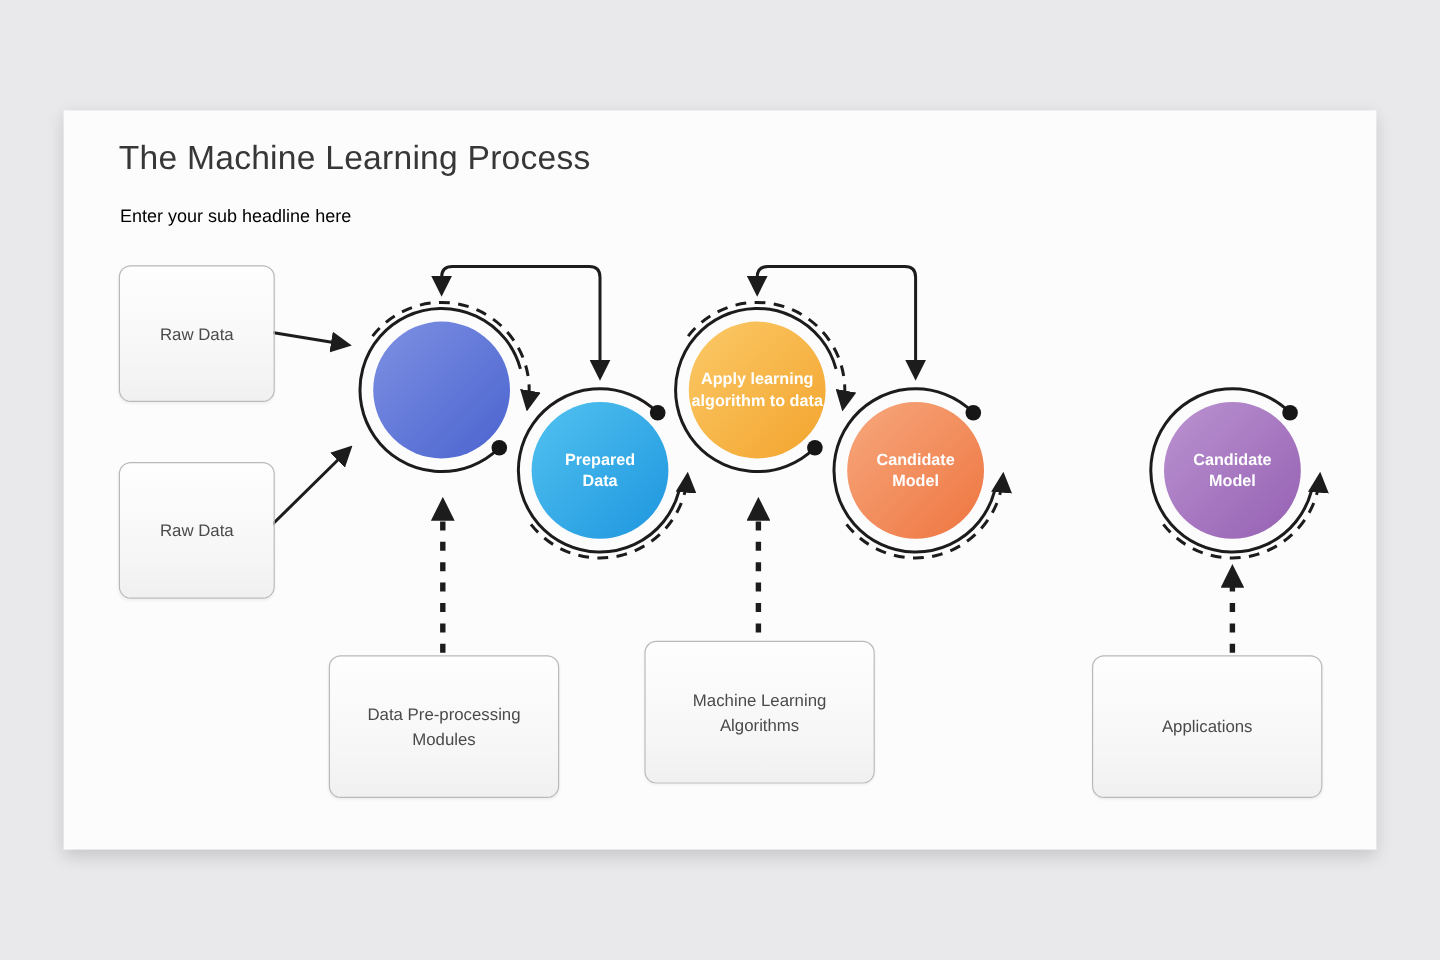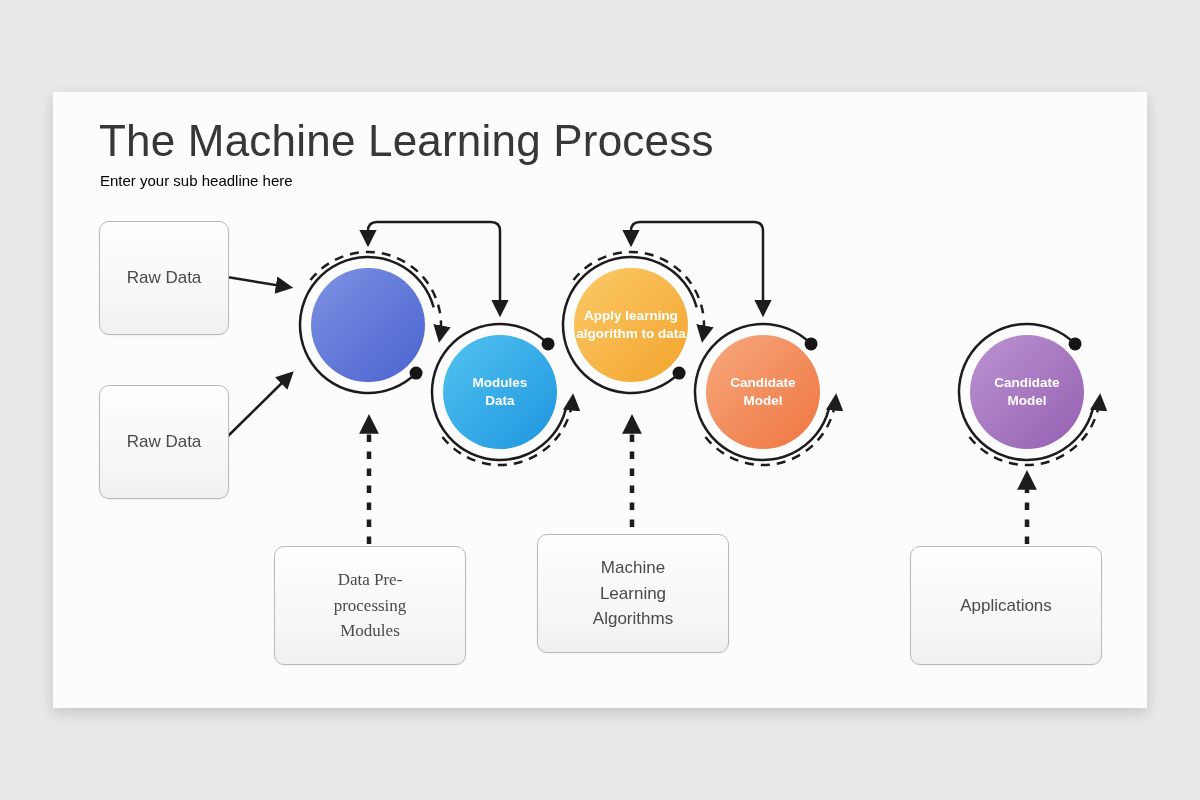--- a/index.html
+++ b/index.html
@@ -5,39 +5,39 @@
   html,body{margin:0;padding:0;}
   body{
     width:1200px;height:800px;background:#e9e9eb;
     font-family:"Liberation Sans",sans-serif;position:relative;overflow:hidden;
   }
   .slide{
     position:absolute;left:53px;top:92px;width:1094px;height:616px;
     background:#fcfcfd;box-shadow:0 5px 14px rgba(0,0,0,.16);
   }
   .title{
-    position:absolute;left:46px;top:24px;font-size:44px;font-weight:400;
+    position:absolute;left:46px;top:24px;font-size:28px;font-weight:400;
     color:#373737;letter-spacing:.2px;white-space:nowrap;
   }
   .subtitle{
     position:absolute;left:47px;top:80px;font-size:15px;color:#000000;
   }
   .box{
     position:absolute;border:1px solid #b9b9bc;border-radius:10px;
     background:linear-gradient(180deg,#fefefe 0%,#f6f6f7 70%,#f0f0f1 100%);
     box-shadow:0 1px 2px rgba(0,0,0,.05);
     display:flex;align-items:center;justify-content:center;
-    color:#4a4a4a;font-size:17px;line-height:1.5;text-align:center;
+    color:#4a4a4a;font-size:14px;line-height:1.5;text-align:center;
   }
   .box .lbl{width:80%;}
   .src-box{width:128px;height:112px;}
   #src-box-0{left:46px;top:129px;}
   #src-box-1{left:46px;top:293px;}
   .proc-box{width:190px;height:117px;}
-  #proc-box-0{left:221px;top:454px;font-family:Liberation Serif, serif;}
+  #proc-box-0{left:221px;top:454px;}
   #proc-box-1{left:484px;top:442px;}
   #proc-box-2{left:857px;top:454px;}
   .overlay{position:absolute;left:0;top:0;overflow:visible;}
   .unit{position:absolute;width:160px;height:160px;}
   .unit svg{overflow:visible;display:block;}
   #unit-0{left:235px;top:153px;}
   #unit-1{left:367px;top:220px;}
   #unit-2{left:498px;top:153px;}
   #unit-3{left:630px;top:220px;}
   #unit-4{left:761px;top:153px;}
@@ -114,21 +114,21 @@
         <linearGradient id="grad1" x1="0" y1="0" x2="1" y2="1">
           <stop offset="0" stop-color="#52c2f0"></stop>
           <stop offset="1" stop-color="#1e96df"></stop>
         </linearGradient>
       </defs>
       <path class="ink-stroke" d="M145.68 97.60 A68 68 0 1 1 128.08 31.92"></path>
       <path class="ink-dashed" d="M22.47 124.94 A73 73 0 0 0 152.72 86.36" marker-end="url(#ah)"></path>
       <circle class="ink-dot" cx="128.08" cy="31.92" r="6.5"></circle>
       <circle cx="80" cy="80" r="57" fill="url(#grad1)"></circle>
     </svg>
-    <div class="circle-label">Modules Data</div>
+    <div class="circle-label">Prepared Data</div>
   </div>
 
   <div class="unit" id="unit-2">
     <svg width="160" height="160" viewBox="0 0 160 160">
       <defs>
         <linearGradient id="grad2" x1="0" y1="0" x2="1" y2="1">
           <stop offset="0" stop-color="#fbc967"></stop>
           <stop offset="1" stop-color="#f3a42d"></stop>
         </linearGradient>
       </defs>

